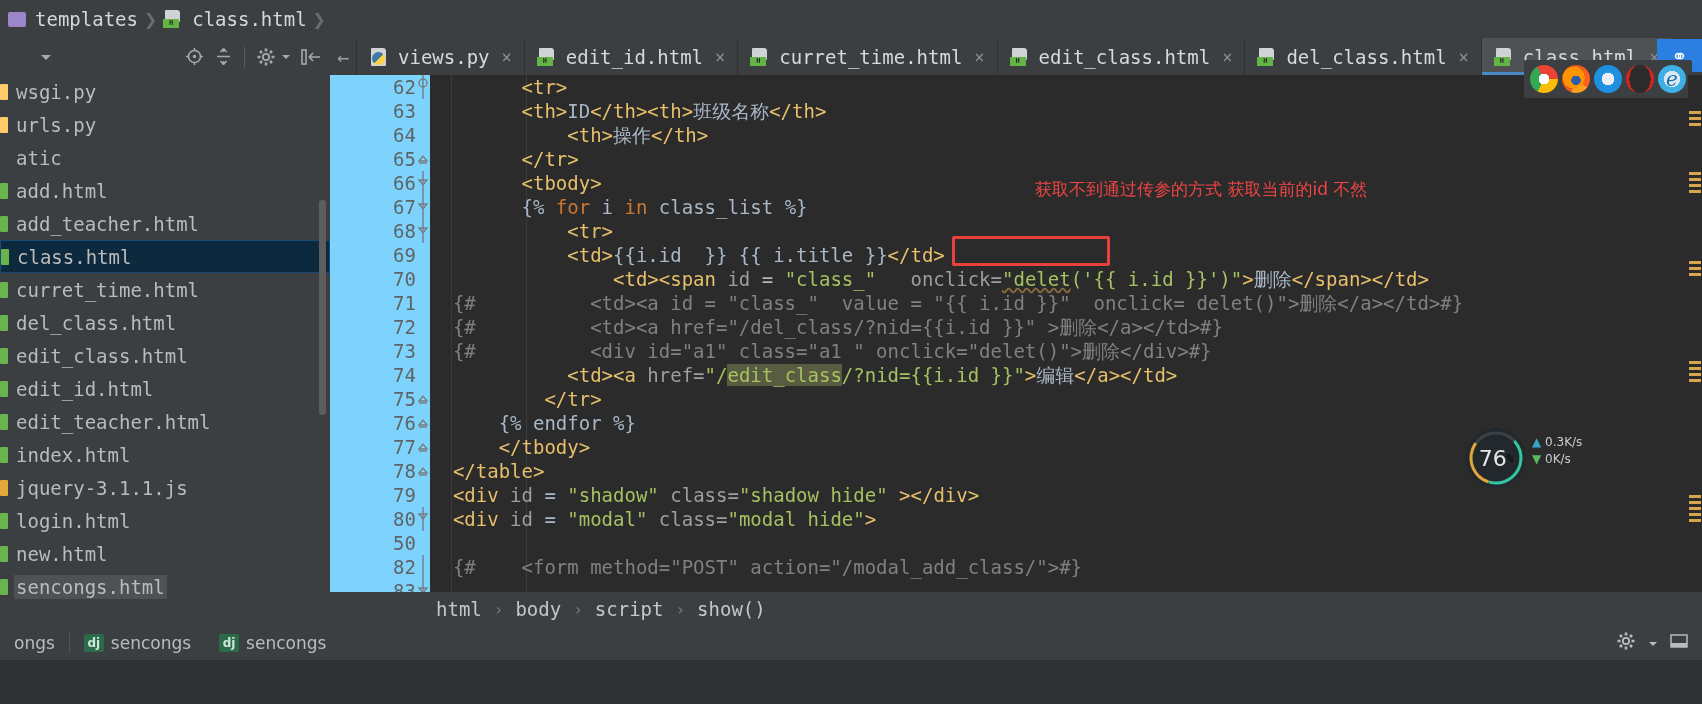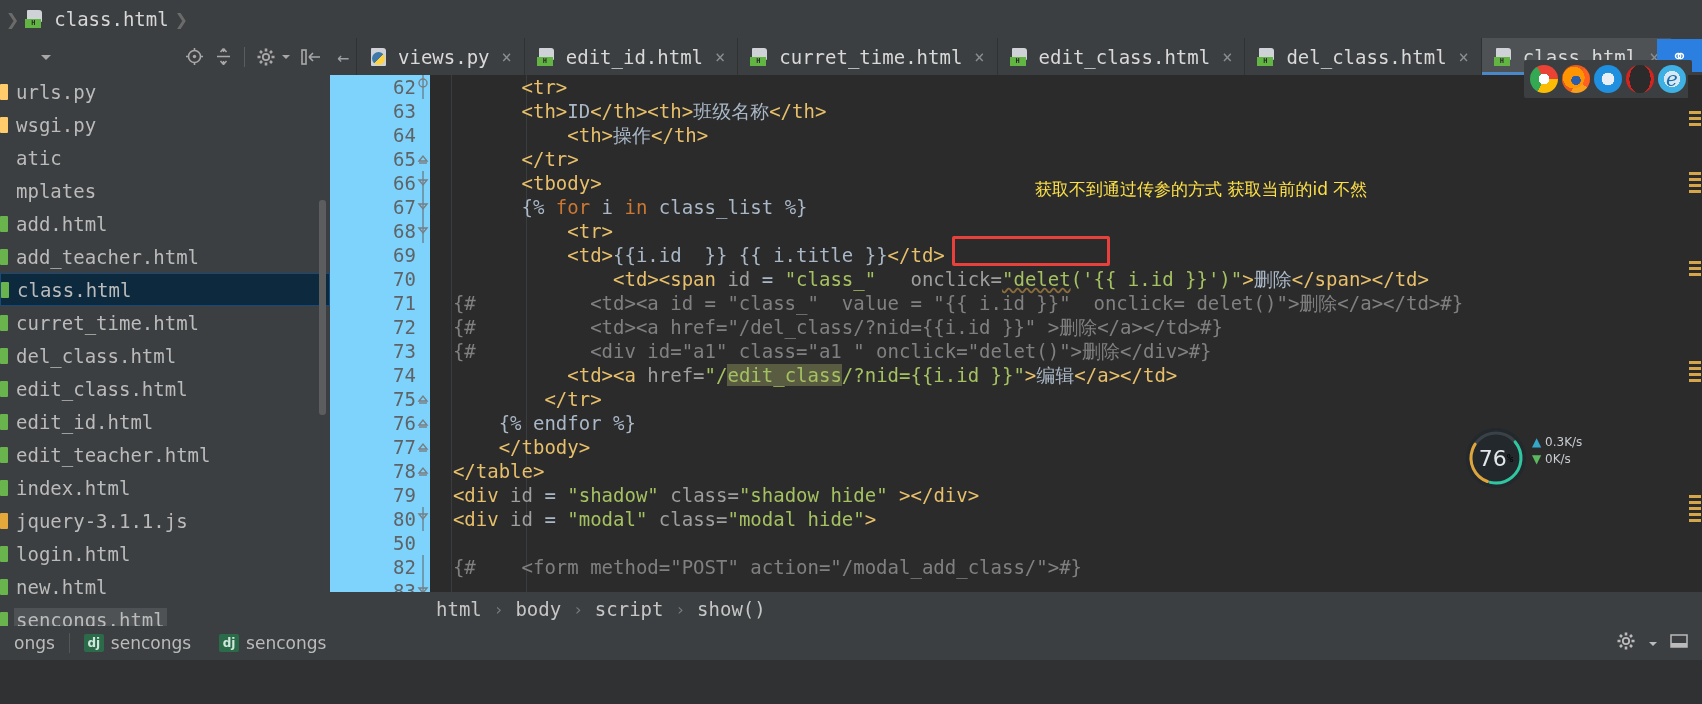--- a/index.html
+++ b/index.html
@@ -77,21 +77,21 @@
     font-size:19px; font-family:"DejaVu Sans Mono", monospace; color:#a9b7c6; }
   .t  { color:#e8bf6a; }   
   .a  { color:#9e9e9e; }   
   .v  { color:#a5c261; }   
   .txt{ color:#a9b7c6; }   
   .cm { color:#808080; }   
   .dj { color:#a9b7c6; }   
   .kw { color:#cc7832; }
   .hl2{ background:#5a5c42; }
   .err{ text-decoration:underline wavy #8b6c3b; text-decoration-skip-ink:none; }
-  .note { position:absolute; color:#fde047; font-size:17px;
+  .note { position:absolute; color:#ef4444; font-size:17px;
     font-family:"DejaVu Sans", sans-serif; white-space:pre; }
   .redbox { position:absolute; border:3px solid #e8413c; border-radius:2px; }
   .vline { position:absolute; top:0; width:1px; height:551px; background:#3a3d3f; }
 
   
   .browsers { position:absolute; right:10px; top:60px; height:38px; background:#3c3f41;
     display:flex; align-items:center; gap:4px; padding:0 6px; border-radius:2px; }
   .bico { width:28px; height:28px; border-radius:50%; }
 
   
@@ -125,20 +125,24 @@
   .divider { width:1px; height:20px; background:#555; }
   .status-right { margin-left:auto; display:flex; align-items:center; gap:12px; padding-right:14px;}
   .winbar { position:absolute; left:0; top:660px; width:1702px; height:44px; background:#2f3133; }
 </style>
 </head>
 <body>
 
 <div class="app">
 
   <div class="topbar">
+    <div class="crumb">
+      <span class="folder-ic"></span>
+      <span>templates</span>
+    </div>
     <span class="crumb-sep">❯</span>
     <div class="crumb">
       <span class="html-ic"></span>
       <span>class.html</span>
     </div>
     <span class="crumb-sep">❯</span>
   </div>
 
   <div class="tw-header">
     <span class="tw-ic" style="margin-right:auto; margin-left:38px;">
@@ -174,35 +178,31 @@
     </span>
     <span class="tw-ic">
       <svg width="20" height="18" viewBox="0 0 20 18">
           <rect x="1" y="2" width="4" height="14" fill="none" stroke="#bbbbbb" stroke-width="1.6"></rect>
           <path d="M19 9H8M8 9 L12 5 M8 9 L12 13" stroke="#bbbbbb" stroke-width="1.6" fill="none"></path>
         </svg>
     </span>
   </div>
 
   <div class="sidebar">
+    <div class="srow">
+      <span class="fic py"></span>
+      <span class="lbl">wsgi.py</span>
+    </div>
     <div class="srow" style="top:0">
       <span class="fic py"></span>
       <span class="lbl">urls.py</span>
     </div>
     <div class="srow">
-      <span class="fic py"></span>
-      <span class="lbl">wsgi.py</span>
-    </div>
-    <div class="srow">
       <span class="fic none"></span>
       <span class="lbl">atic</span>
-    </div>
-    <div class="srow">
-      <span class="fic none"></span>
-      <span class="lbl">mplates</span>
     </div>
     <div class="srow">
       <span class="fic htm"></span>
       <span class="lbl">add.html</span>
     </div>
     <div class="srow">
       <span class="fic htm"></span>
       <span class="lbl">add_teacher.html</span>
     </div>
     <div class="srow sel">

